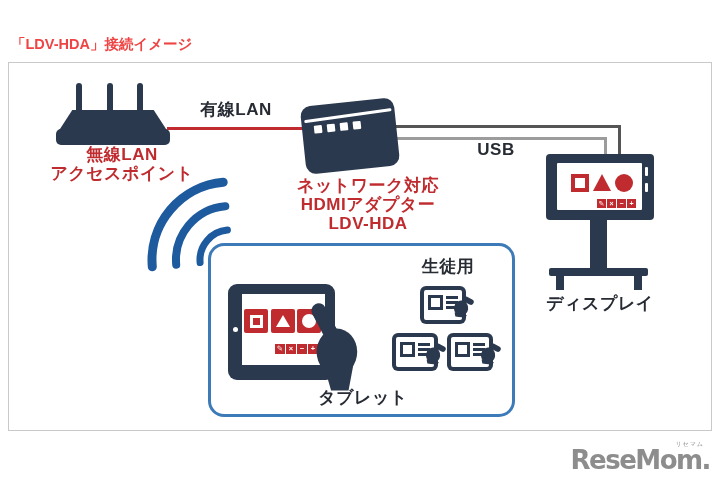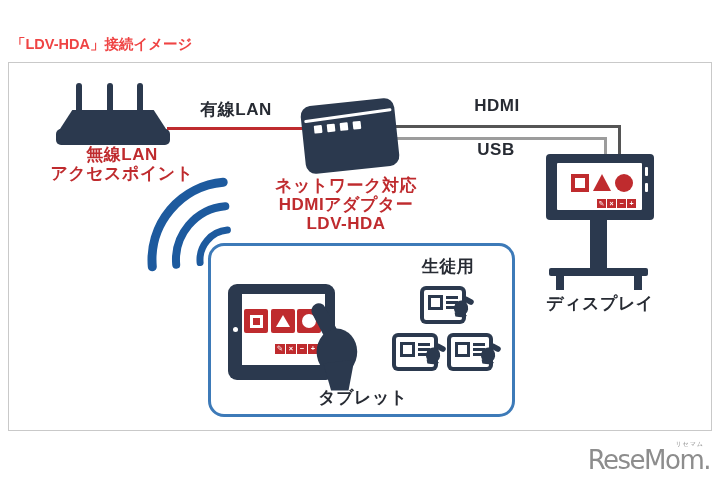--- a/index.html
+++ b/index.html
@@ -25,21 +25,21 @@
   .lbl { font-size:17px; font-weight:600; color:var(--text-dark); text-align:center; letter-spacing:0.5px; }
 
   .wired-line { left:167px; top:127px; width:142px; height:3px; background:var(--red); }
   .wired-label { left:192px; top:98px; width:88px; }
 
   
   .adapter { left:303px; top:102px; width:94px; height:68px; transform:rotate(-6deg); }
   .adapter-body { left:0; top:0; width:94px; height:68px; background:var(--navy); border-radius:10px; }
   .adapter-stripe { left:3px; top:12px; width:88px; height:3px; background:#fff; border-radius:2px; transform:rotate(-2deg); }
   .adapter-port { width:8px; height:8px; top:20px; background:#fff; border-radius:1px; }
-  .adapter-label { left:262px; top:176px; width:168px; text-align:center;
+  .adapter-label { left:284px; top:176px; width:168px; text-align:center;
                    color:var(--red); font-size:17px; font-weight:700; line-height:19px; letter-spacing:0.5px; }
 
   .hdmi-line-h { left:396px; top:125px; width:225px; height:3px; background:var(--hdmi-gray); }
   .hdmi-line-v { left:618px; top:125px; width:3px; height:33px; background:var(--hdmi-gray); }
   .hdmi-label  { left:460px; top:96px; width:74px; }
   .usb-line-h  { left:396px; top:137px; width:211px; height:3px; background:var(--usb-gray); }
   .usb-line-v  { left:604px; top:137px; width:3px; height:21px; background:var(--usb-gray); }
   .usb-label   { left:460px; top:140px; width:72px; }
 
   
@@ -88,21 +88,21 @@
   
   .s-tab { width:46px; height:38px; }
   .s-frame { left:0; top:0; width:46px; height:38px; background:var(--navy); border-radius:6px; }
   .s-screen { left:4px; top:4px; width:38px; height:30px; background:#fff; border-radius:2px; }
   .s-square { left:8px; top:9px; width:15px; height:15px; border:3px solid var(--navy); background:#fff; }
   .s-line { left:26px; width:12px; height:2.5px; background:var(--navy); }
   .s-hand { right:-9px; top:8px; width:22px; height:24px; color:var(--navy); transform:rotate(8deg); }
 
   
   .logo { left:592px; top:442px; width:122px; height:36px; }
-  .logo-text { position:absolute; right:4px; top:3px; font-size:26px; font-weight:400;
+  .logo-text { position:absolute; right:4px; top:3px; font-size:26px; font-weight:700;
                letter-spacing:-1.5px; color:var(--logo-gray); font-family:"DejaVu Sans","Liberation Sans",sans-serif; }
   .logo-ruby { position:absolute; right:10px; top:-2px; font-size:6px; color:var(--logo-gray); letter-spacing:1px; }
 </style>
 </head>
 <body>
 
 <div class="canvas">
 
   <div class="abs page-title">「LDV-HDA」接続イメージ</div>
 
@@ -116,21 +116,20 @@
     <div class="abs router-base"></div>
   </div>
   <div class="abs lbl wired-label">有線LAN</div>
 
   <div class="abs router-label">
     <div>無線LAN</div>
     <div>アクセスポイント</div>
   </div>
   <div class="abs wired-line"></div>
 
-  <div class="abs lbl hdmi-label">HDMI</div>
   <div class="abs hdmi-line-h"></div>
   <div class="abs hdmi-line-v"></div>
   <div class="abs lbl usb-label">USB</div>
   <div class="abs usb-line-h"></div>
   <div class="abs usb-line-v"></div>
 
   <div class="abs adapter">
     <div class="abs adapter-body"></div>
     <div class="abs adapter-stripe"></div>
     <div class="abs adapter-port" style="left:12px"></div>

